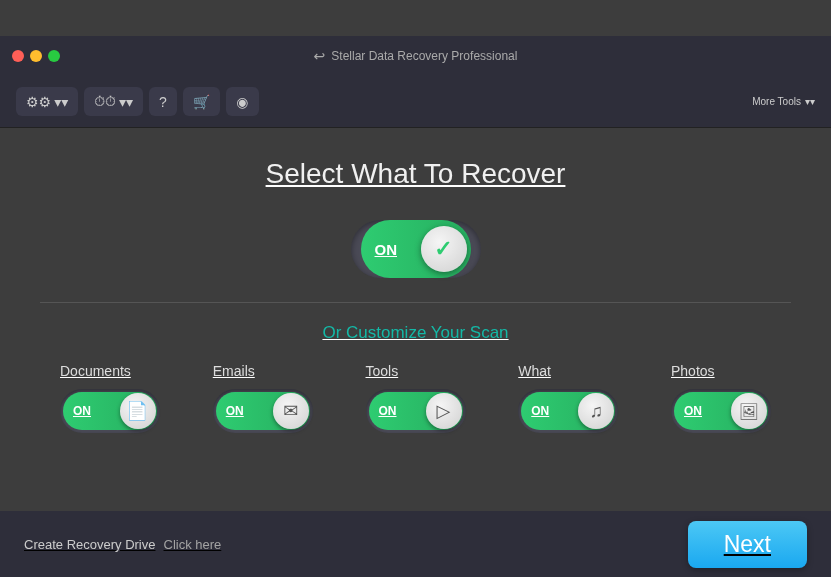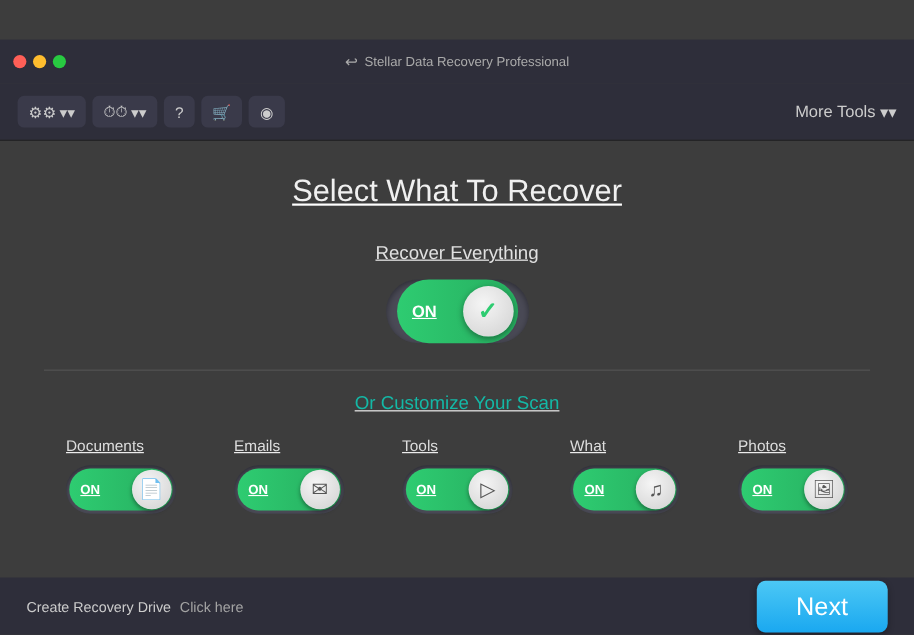--- a/index.html
+++ b/index.html
@@ -83,21 +83,21 @@
       display: flex;
       align-items: center;
       gap: 3px;
     }
 
     .toolbar-right {
       display: flex;
       align-items: center;
       gap: 4px;
       color: #ccc;
-      font-size: 15px;
+      font-size: 10px;
       cursor: pointer;
     }
 
     
     .main {
       padding: 30px 40px 20px;
       color: #fff;
       text-decoration: underline;
     }
 
@@ -247,26 +247,27 @@
       color: #555;
       font-size: 16px;
     }
 
     
     .footer {
       position: absolute;
       bottom: 0;
       left: 0;
       right: 0;
-      height: 52px;
+      height: 66px;
       background: #2e2e3a;
       display: flex;
       align-items: center;
       justify-content: space-between;
       padding: 0 24px;
+      text-decoration: underline;
     }
 
     .footer-left {
       display: flex;
       align-items: center;
       gap: 8px;
       font-size: 13px;
     }
 
     .footer-create-label {
@@ -342,21 +343,20 @@
   <div class="toolbar-right">
     <span>More Tools</span>
     <span class="chevron-icon">▾</span>
   </div>
 </div>
 
 <div class="main">
   <h1 class="page-title">Select What To Recover</h1>
 
   <div class="recover-everything">
-    <div class="recover-everything-label">Recover Everything</div>
     <div class="big-toggle-container">
       <div class="big-toggle">
         <div class="big-toggle-track">
           <span class="big-toggle-on-label">ON</span>
           <div class="big-toggle-knob">
             <span class="icon-check"></span>
           </div>
         </div>
       </div>
     </div>

